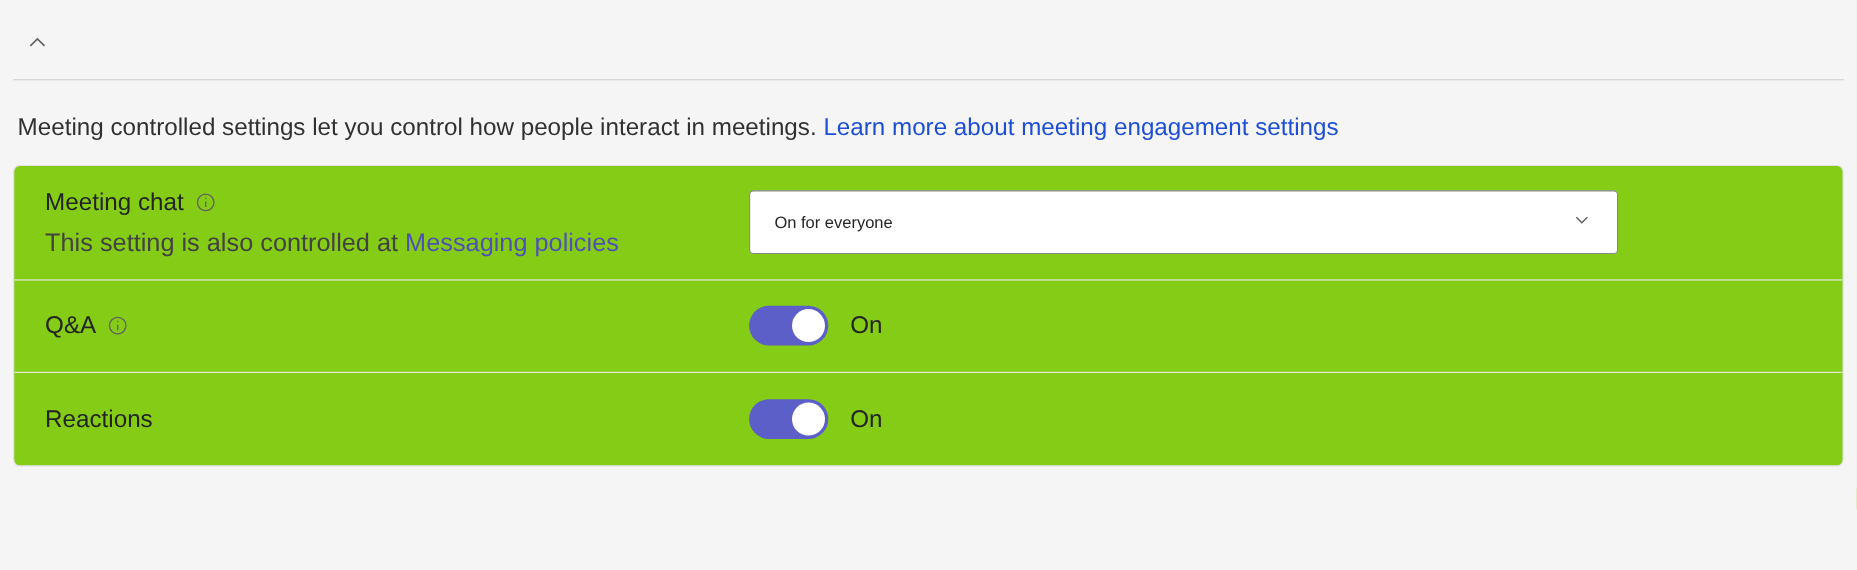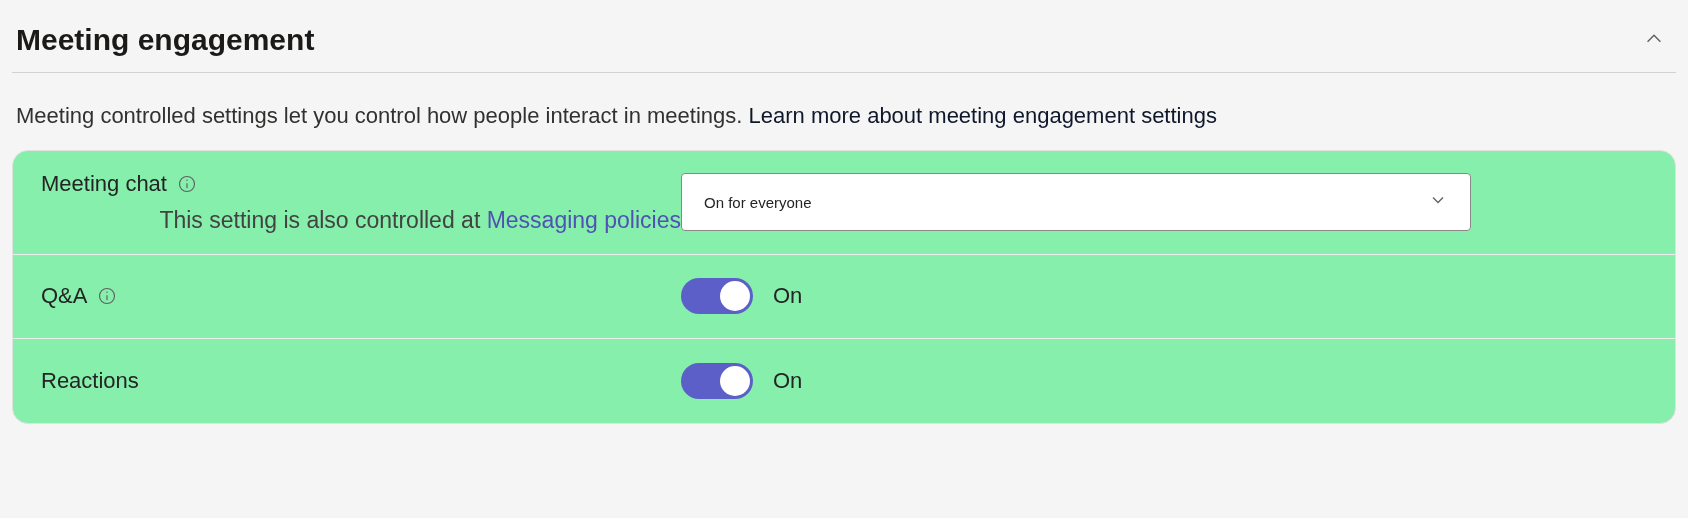--- a/index.html
+++ b/index.html
@@ -38,29 +38,28 @@
     border: none;
   }
   .chevron-btn svg { width: 22px; height: 22px; }
   .section-desc {
     font-size: 22px;
     color: #323130;
     padding: 28px 4px 18px 4px;
     line-height: 1.4;
   }
   .section-desc a {
-    color: #0f172a;
+    color: #1d4ed8;
     text-decoration: none;
   }
   .card {
-    background: #86efac;
+    background: #84cc16;
     border: 1px solid #e1e1e1;
-    border-radius: 16px;
+    border-radius: 6px;
     overflow: hidden;
-    text-align: right;
   }
   .row {
     display: flex;
     align-items: center;
     padding: 20px 28px;
     border-bottom: 1px solid #ededed;
     min-height: 84px;
   }
   .row:last-child { border-bottom: none; }
   .row-left {
@@ -140,21 +139,20 @@
     font-size: 22px;
     color: #242424;
   }
 </style>
 </head>
 <body>
 
 <div class="page">
 
   <div class="section-header">
-    <div class="section-title">Meeting engagement</div>
     <button class="chevron-btn">
       <span>
         <svg viewBox="0 0 24 24" fill="none" stroke="currentColor" stroke-width="1.6">
           <polyline points="5 15 12 8 19 15"></polyline>
         </svg>
       </span>
     </button>
   </div>
 
   <div class="section-desc">

